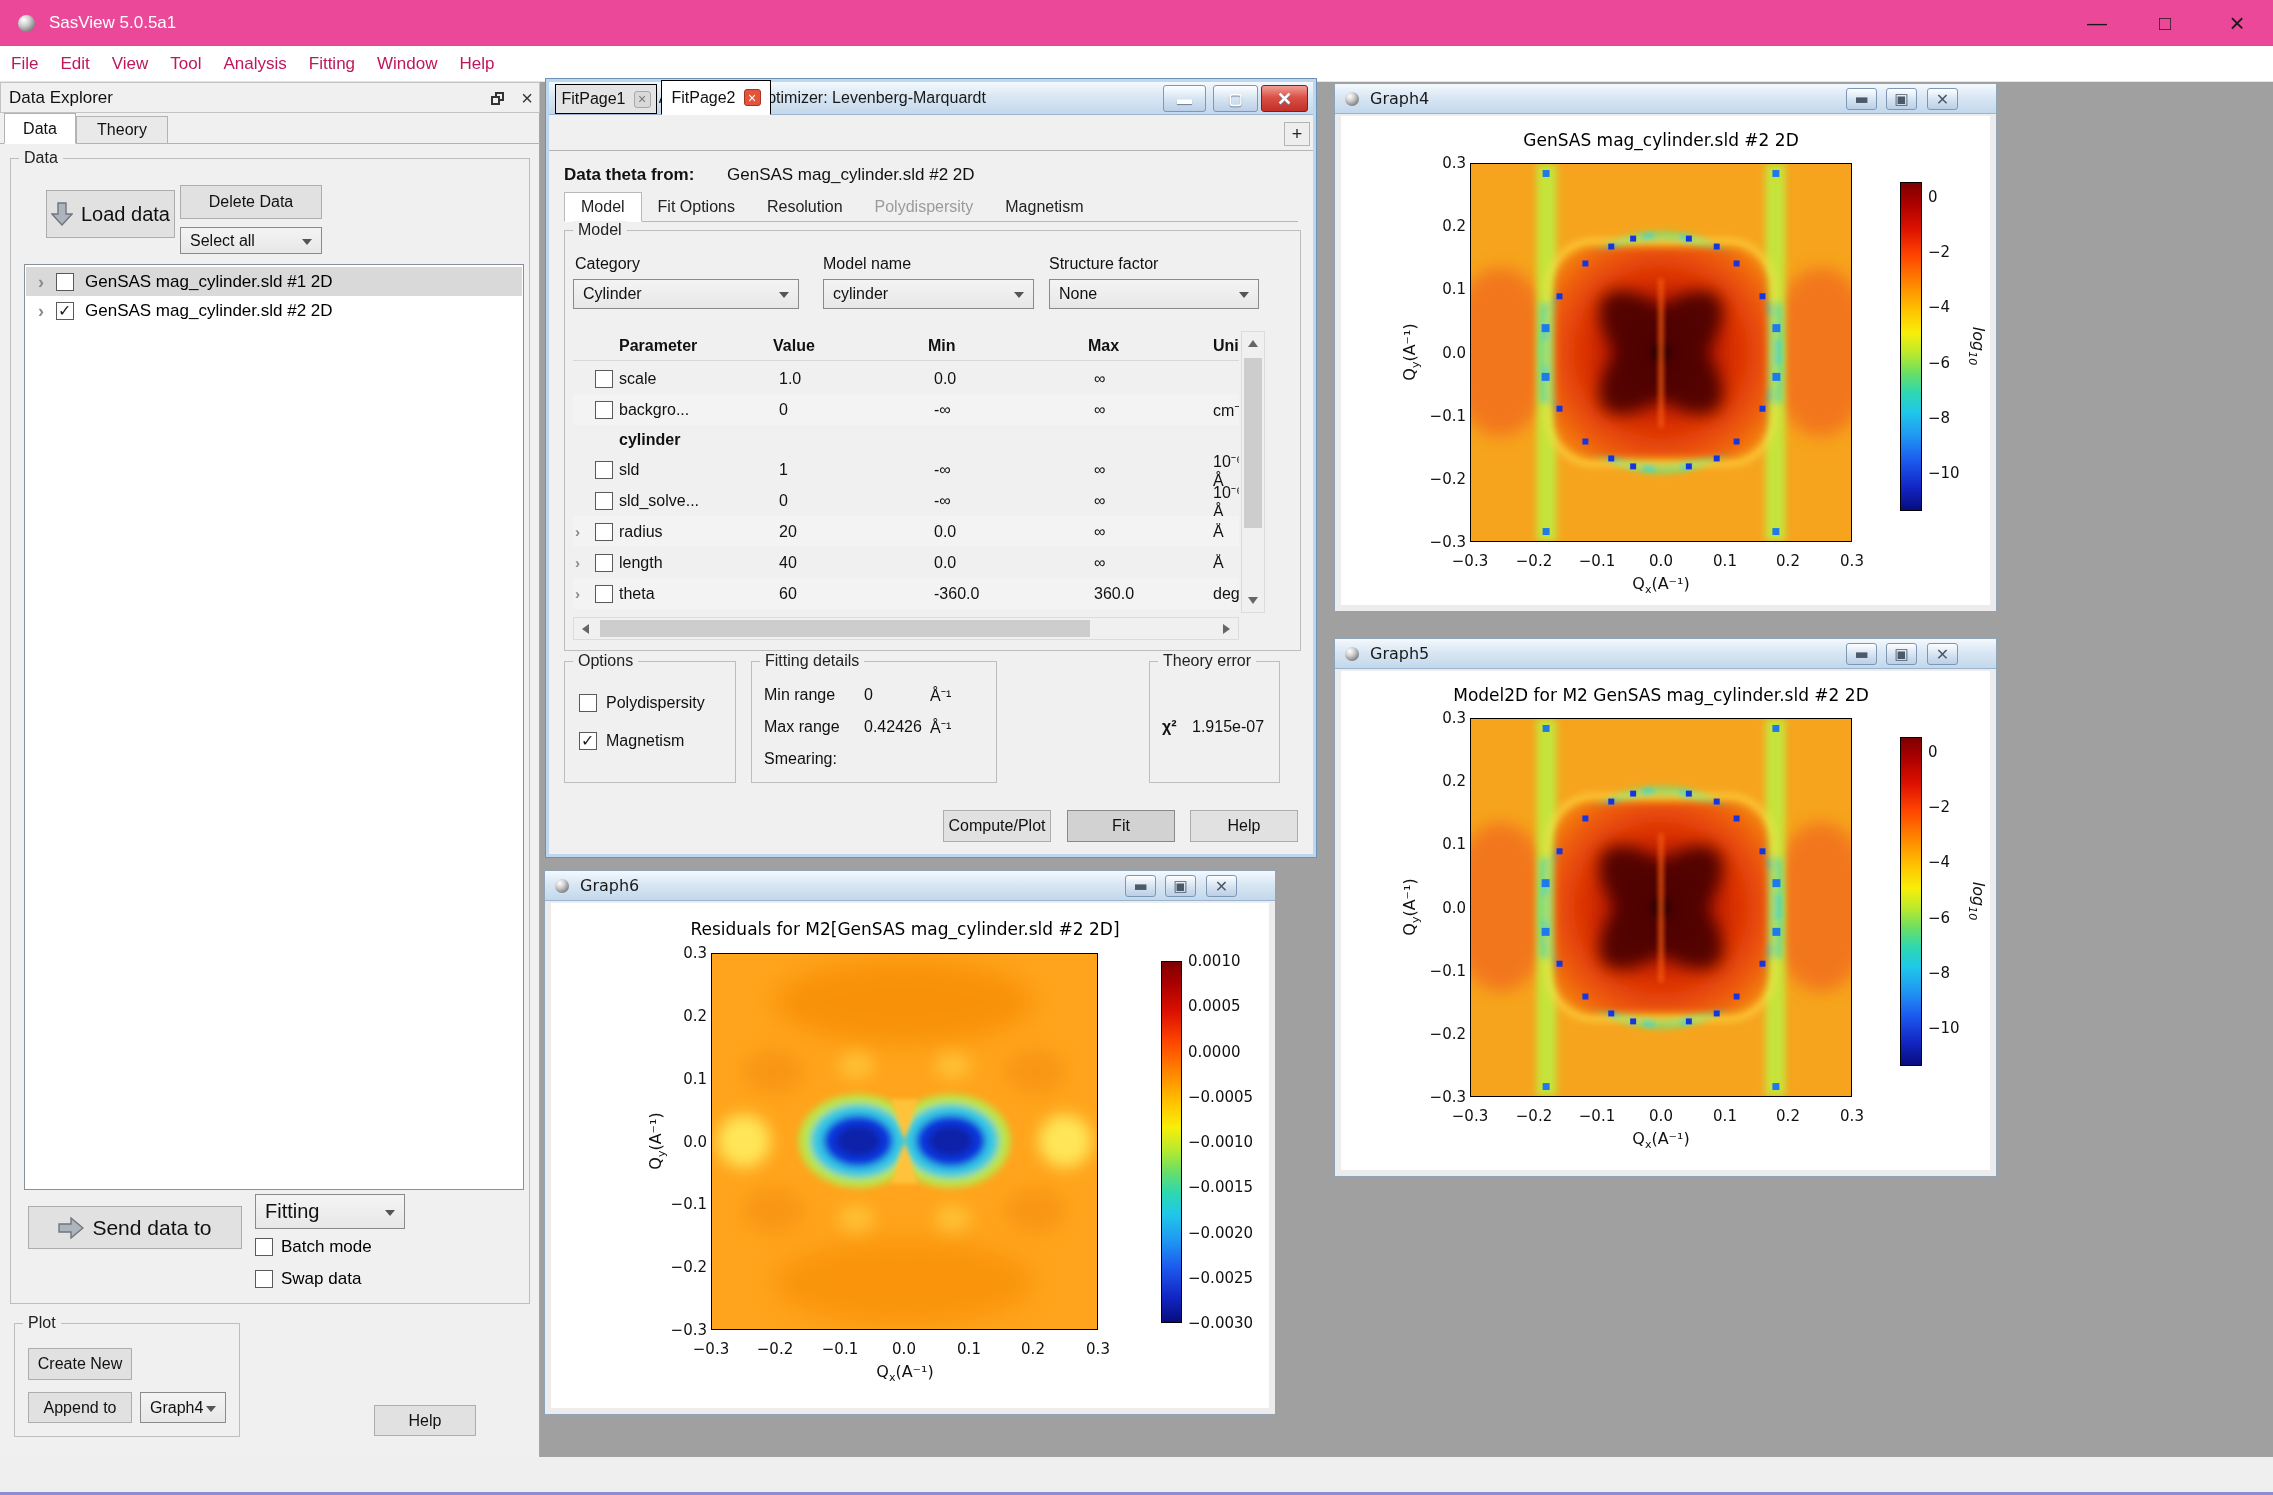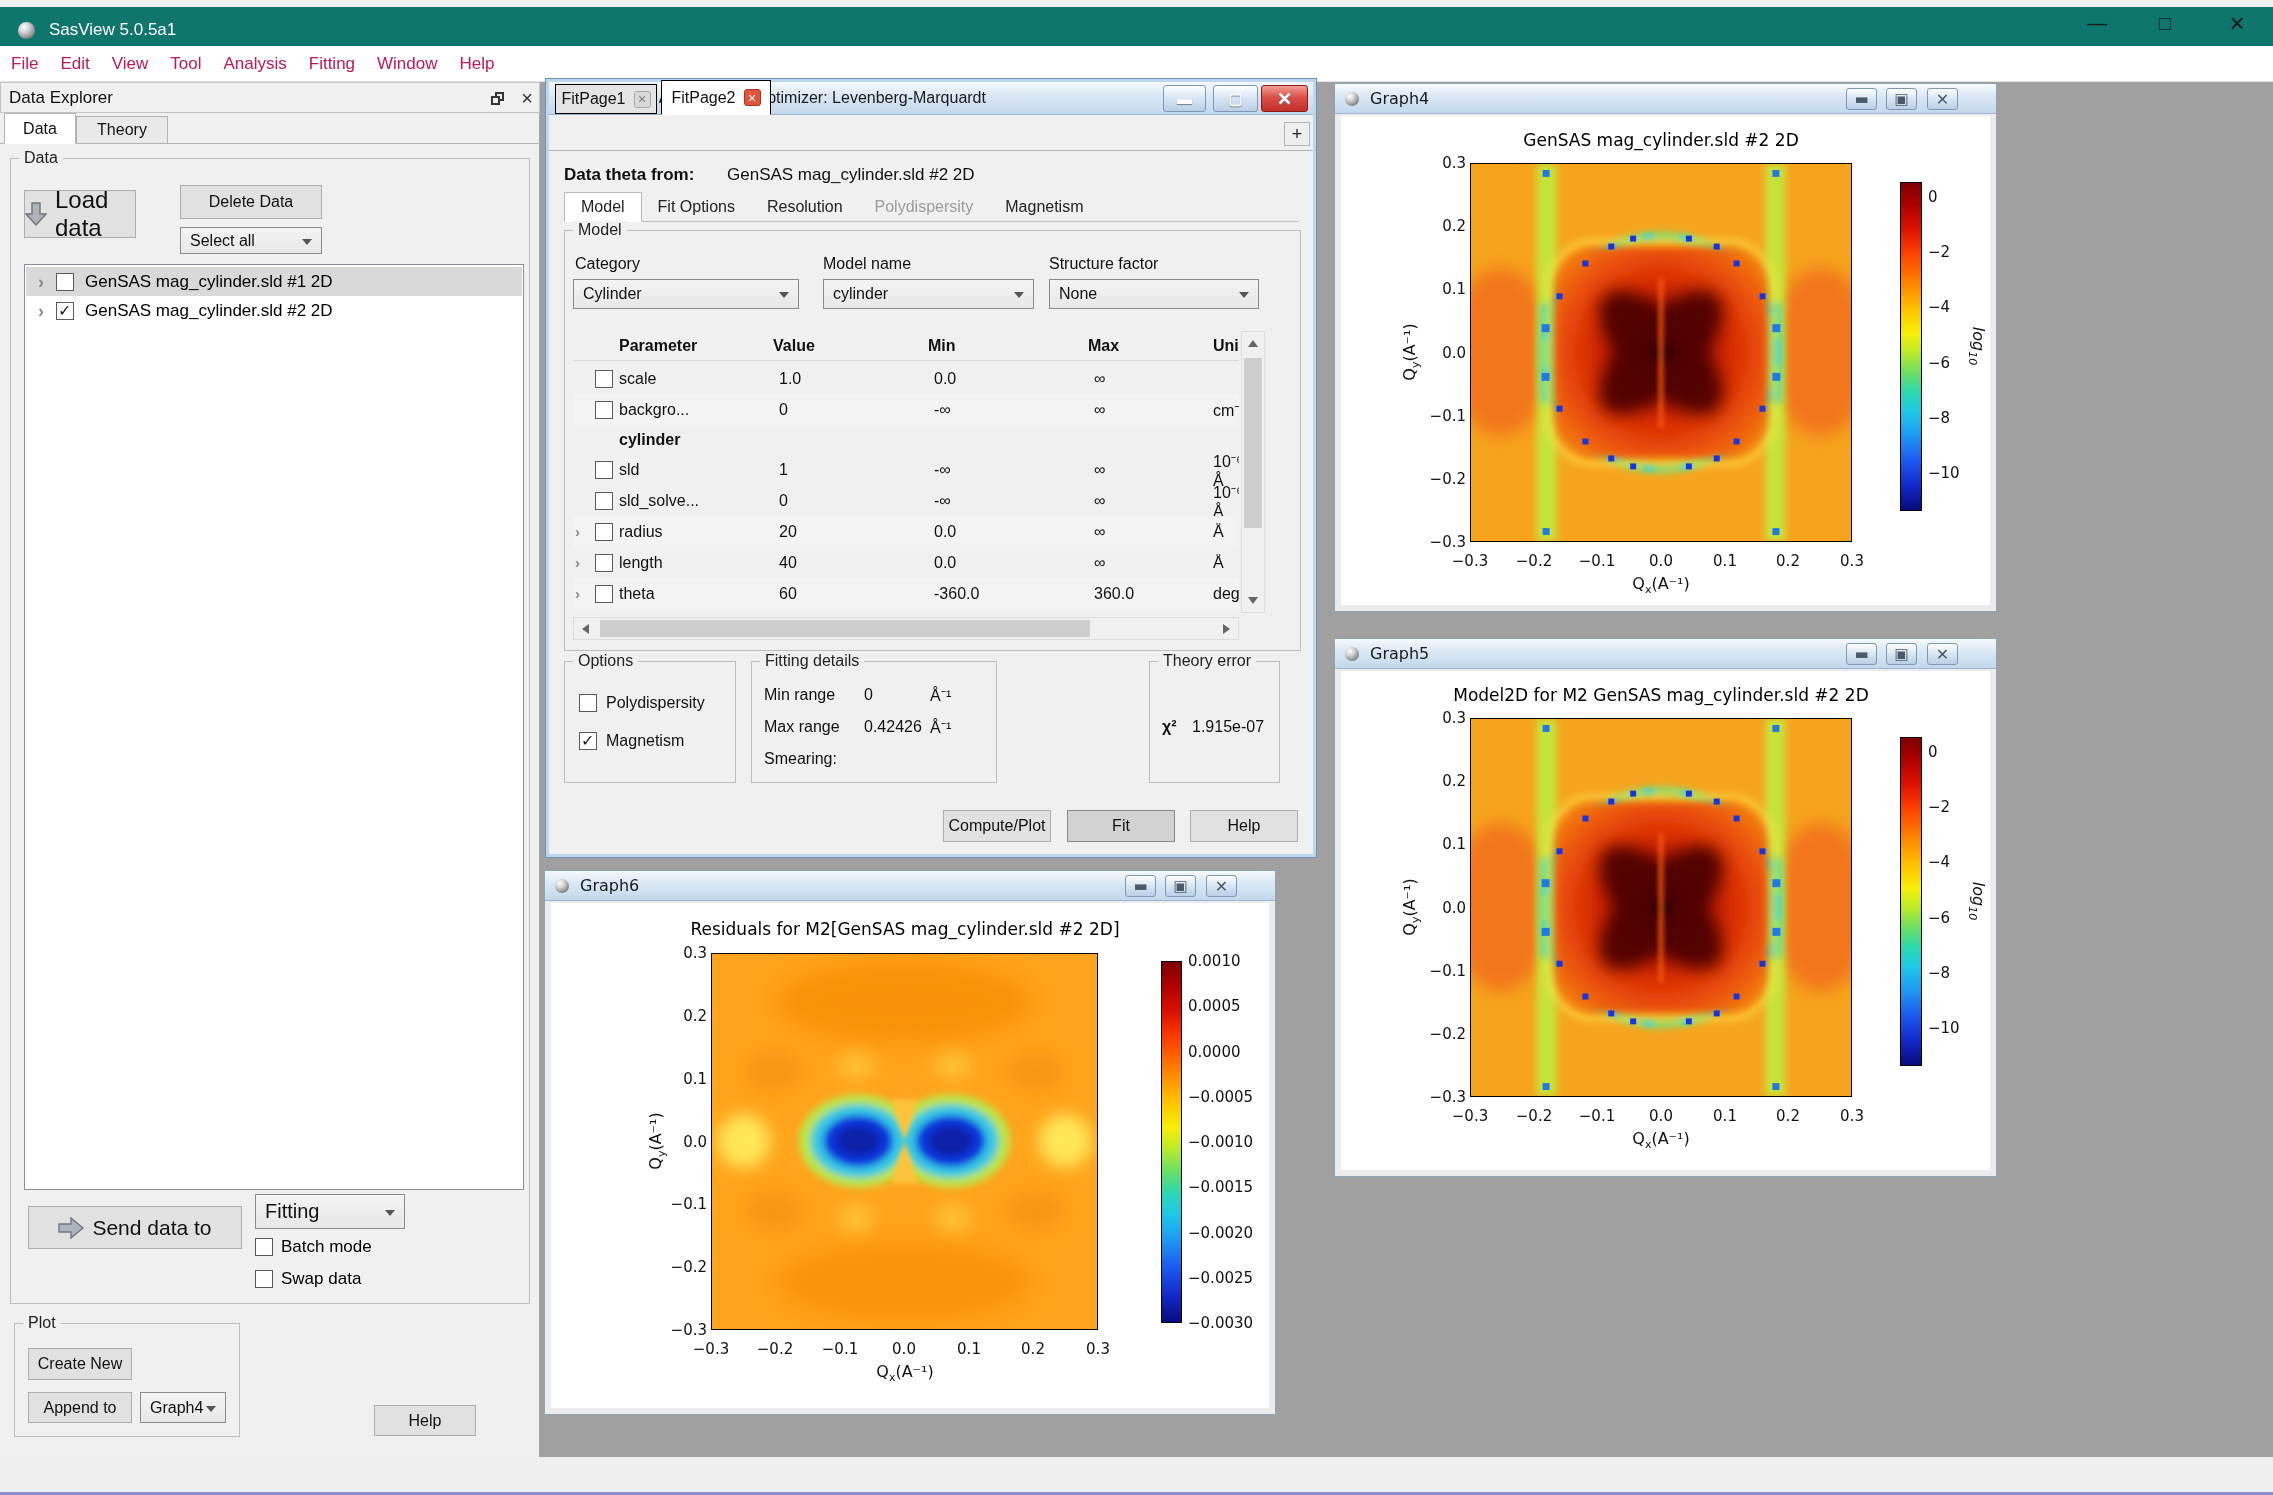--- a/index.html
+++ b/index.html
@@ -1,19 +1,19 @@
 <!DOCTYPE html>
 <html><head>
 <meta charset="utf-8">
 <style>
 *{margin:0;padding:0;box-sizing:border-box}
 html,body{width:2273px;height:1495px}
 body{position:relative;font-family:"Liberation Sans",sans-serif;background:#f0f0f0;overflow:hidden;color:#111}
 
-.titlebar{position:absolute;left:0;top:7px;width:2273px;height:46px;background:#0f766e;display:flex;align-items:center}
+.titlebar{position:absolute;left:0;top:0;width:2273px;height:46px;background:#ec4899;display:flex;align-items:center}
 .titlebar .sphere{margin-left:18px}
 .title-text{color:#fff;font-size:17px;margin-left:14px}
 .wctl{position:absolute;top:0;height:46px;width:64px;display:flex;align-items:center;justify-content:center;color:#1a1a1a;font-size:20px}
 .sphere{width:17px;height:17px;border-radius:50%;background:radial-gradient(circle at 35% 30%,#ffffff,#cfcfcf 35%,#8a8a8a 70%,#565656);flex:none}
 .menubar{position:absolute;left:0;top:46px;width:2273px;height:36px;background:#fff;display:flex;align-items:center;border-bottom:1px solid #e4e4e4}
 .menu-item{font-size:17px;padding:0 11px;height:36px;display:flex;align-items:center;color:#be185d}
 .menu-item:first-child::first-letter{text-decoration:underline}
 .workspace{position:absolute;left:540px;top:82px;width:1733px;height:1375px;background:#a0a0a0}
 .statusstrip{position:absolute;left:0;top:1457px;width:2273px;height:35px;background:#efefef}
 .bottomline{position:absolute;left:0;top:1492px;width:2273px;height:3px;background:#8b8fd2}
@@ -130,21 +130,21 @@
     </div>
   <div class="dtab inactive" style="left:76px;top:34px;width:92px;height:28px">
       <span>Theory</span>
     </div>
   <div class="dockpane-line"></div>
 
   <div class="group" style="left:10px;top:76px;width:520px;height:1146px">
     <span class="legend">Data</span>
   </div>
 
-  <div class="btn" style="left:24px;top:108px;width:112px;height:48px;font-size:24px">
+  <div class="btn" style="left:46px;top:108px;width:129px;height:48px;font-size:20px">
     <svg class="arrow-ic" width="22" height="24" viewBox="0 0 22 24">
         <path d="M7 1h8v11h6l-10 11L1 12h6z" fill="#aeb4bc" stroke="#70767e" stroke-width="1.4"></path>
       </svg>
     <span>Load data</span>
   </div>
   <div class="btn" style="left:180px;top:103px;width:142px;height:34px">
       <span>Delete Data</span>
     </div>
   <div class="combo" style="left:180px;top:145px;width:142px;height:27px">
       <span>Select all</span>

